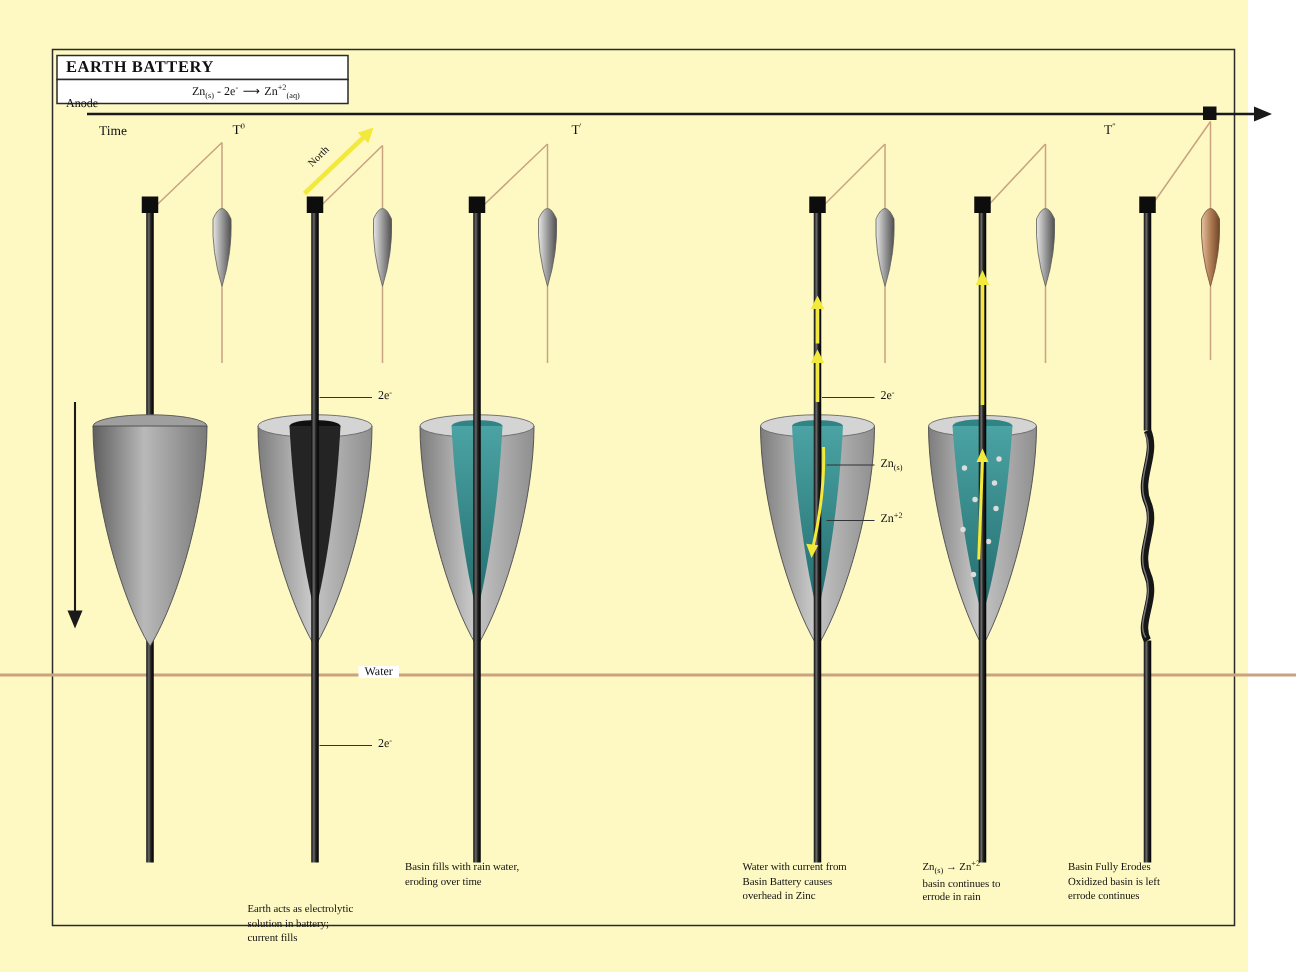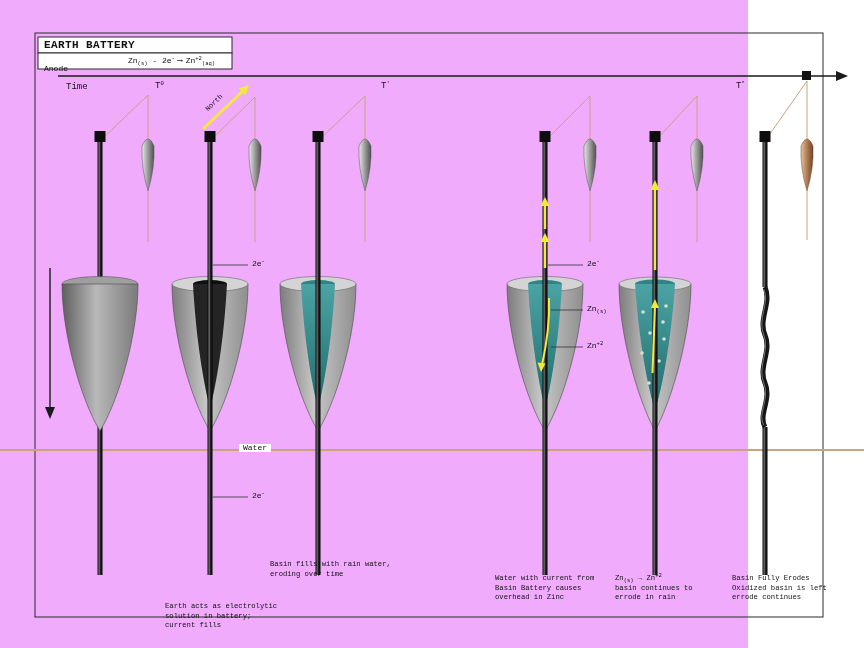--- a/index.html
+++ b/index.html
@@ -1,19 +1,19 @@
 <!DOCTYPE html>
 <html><head>
 <meta charset="utf-8">
 <style>
   * { margin:0; padding:0; box-sizing:border-box; }
   html,body { background:#fff; }
   body { width:864px; height:648px; overflow:hidden; }
-  .canvas { position:relative; width:748px; height:648px; background:#f0abfc;
-            font-family:Liberation Mono, monospace; color:#111; }
+  .canvas { position:relative; width:832px; height:648px; background:#fef9c3;
+            font-family:Liberation Serif, serif; color:#111; }
   .canvas svg { position:absolute; left:0; top:0; }
   .t { position:absolute; white-space:nowrap; line-height:1; color:#111; }
   .title { font-size:11px; font-weight:700; letter-spacing:.4px; }
   .f8 { font-size:8px; }
   .f9 { font-size:9px; }
   span.sup { font-size:5.5px; position:relative; top:-3px; }
   span.sub { font-size:5.5px; position:relative; top:2px; }
   .eq-arrow { margin:0 3px; }
   .north { transform:rotate(-45deg); transform-origin:0 50%; font-size:7px; }
   .ground-label { background:#fff; padding:0 4px; font-size:8px; }
@@ -231,36 +231,36 @@
 
 <div class="t ground-label" style="left:239px; top:444px;">Water</div>
 
 
 <div class="caption" style="left:165px; top:602px;">
   <div>Earth acts as electrolytic</div>
   <div>solution in battery;</div>
   <div>current fills</div>
 </div>
 
-<div class="caption" style="left:270px; top:560px;">
+<div class="caption" style="left:270px; top:574px;">
   <div>Basin fills with rain water,</div>
   <div>eroding over time</div>
 </div>
 
 <div class="caption" style="left:495px; top:574px;">
   <div>Water with current from</div>
   <div>Basin Battery causes</div>
   <div>overhead in Zinc</div>
 </div>
 
 <div class="caption" style="left:615px; top:574px;">
   <div><span>Zn</span><span class="sub">(s)</span><span> → </span><span>Zn</span><span class="sup">+2</span></div>
   <div>basin continues to</div>
   <div>errode in rain</div>
 </div>
 
-<div class="caption" style="left:732px; top:574px;">
+<div class="caption" style="left:712px; top:574px;">
   <div>Basin Fully Erodes</div>
   <div>Oxidized basin is left</div>
   <div>errode continues</div>
 </div>
 
 </div>
 
 </body></html>

